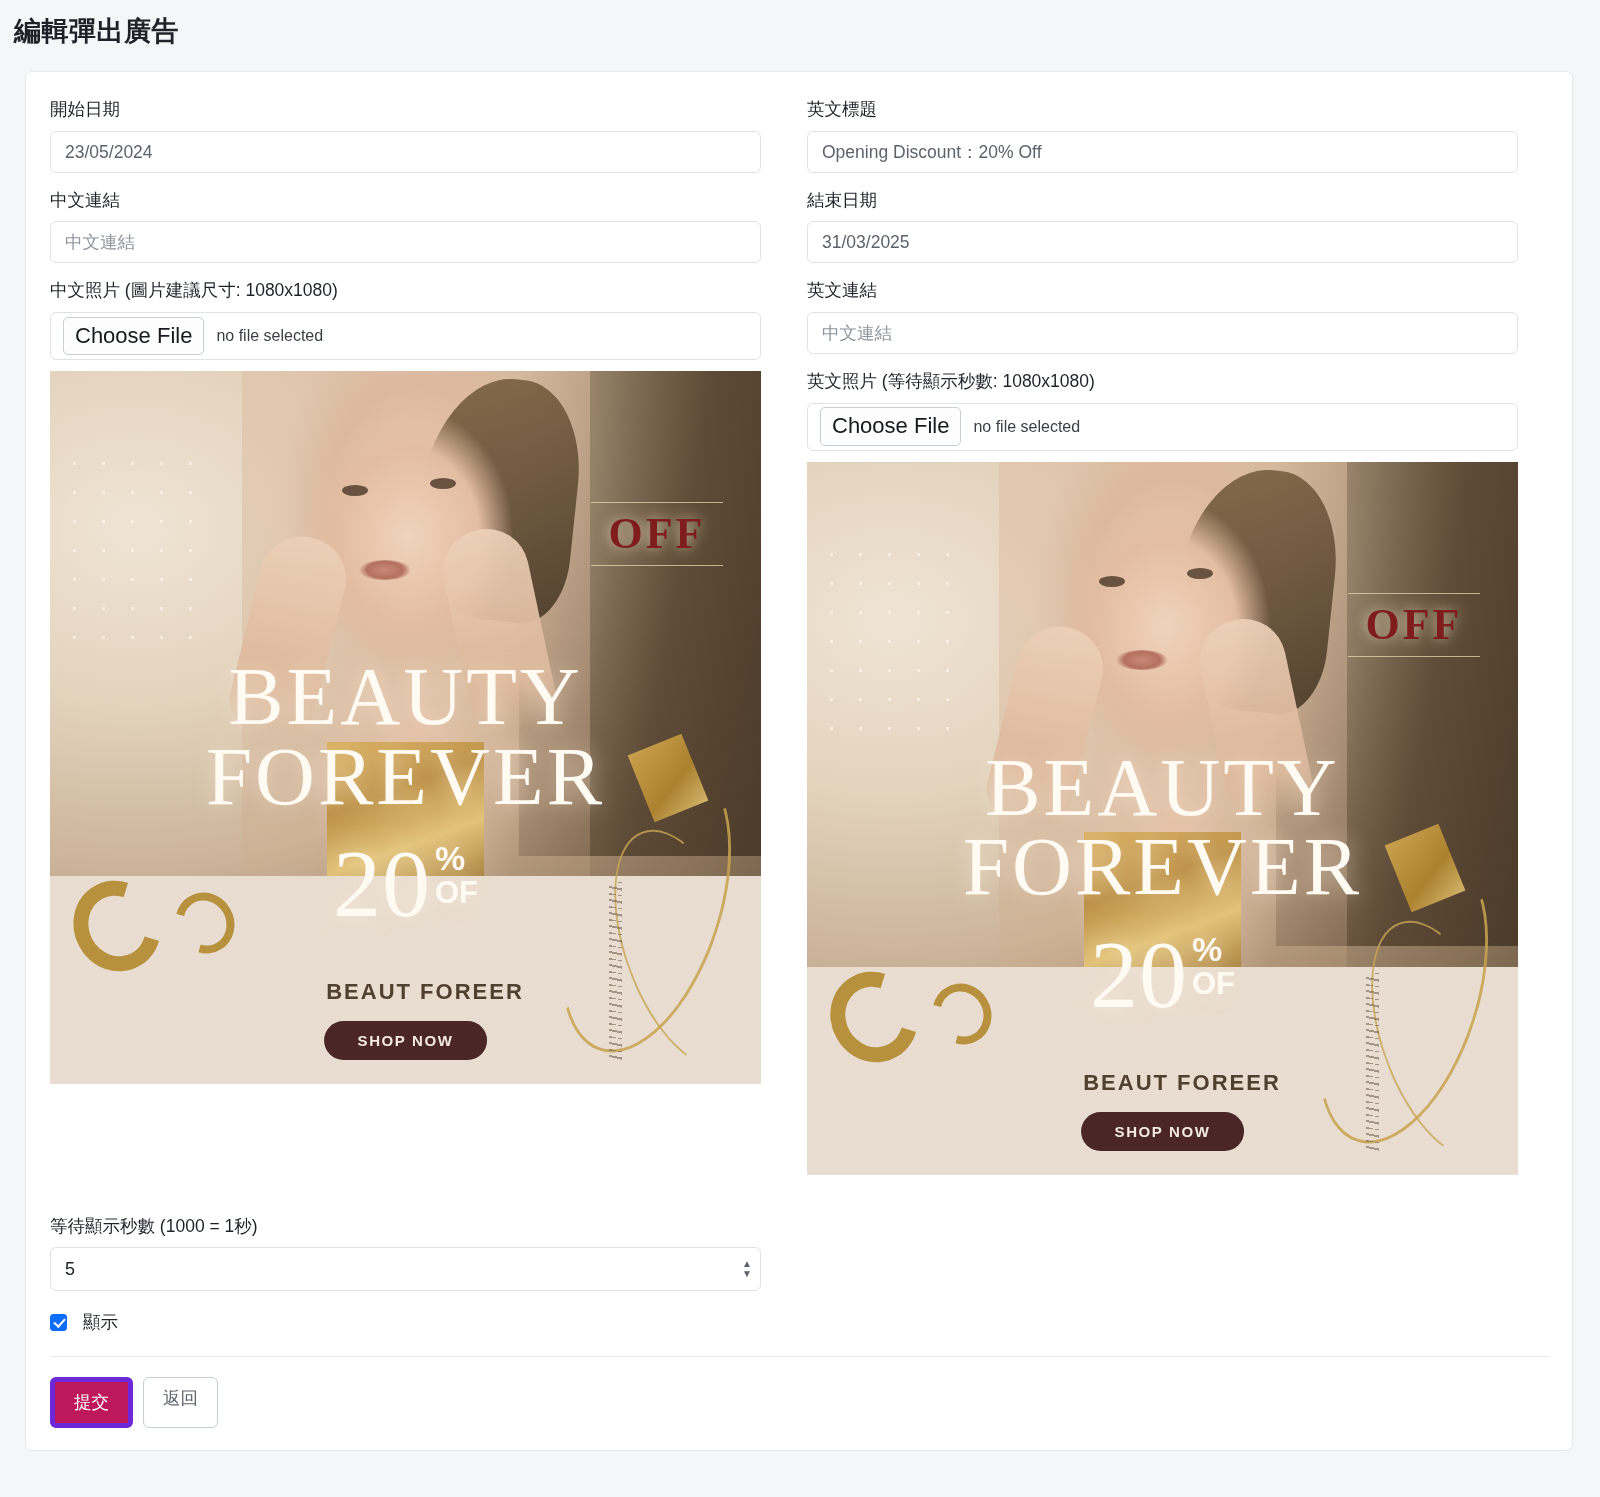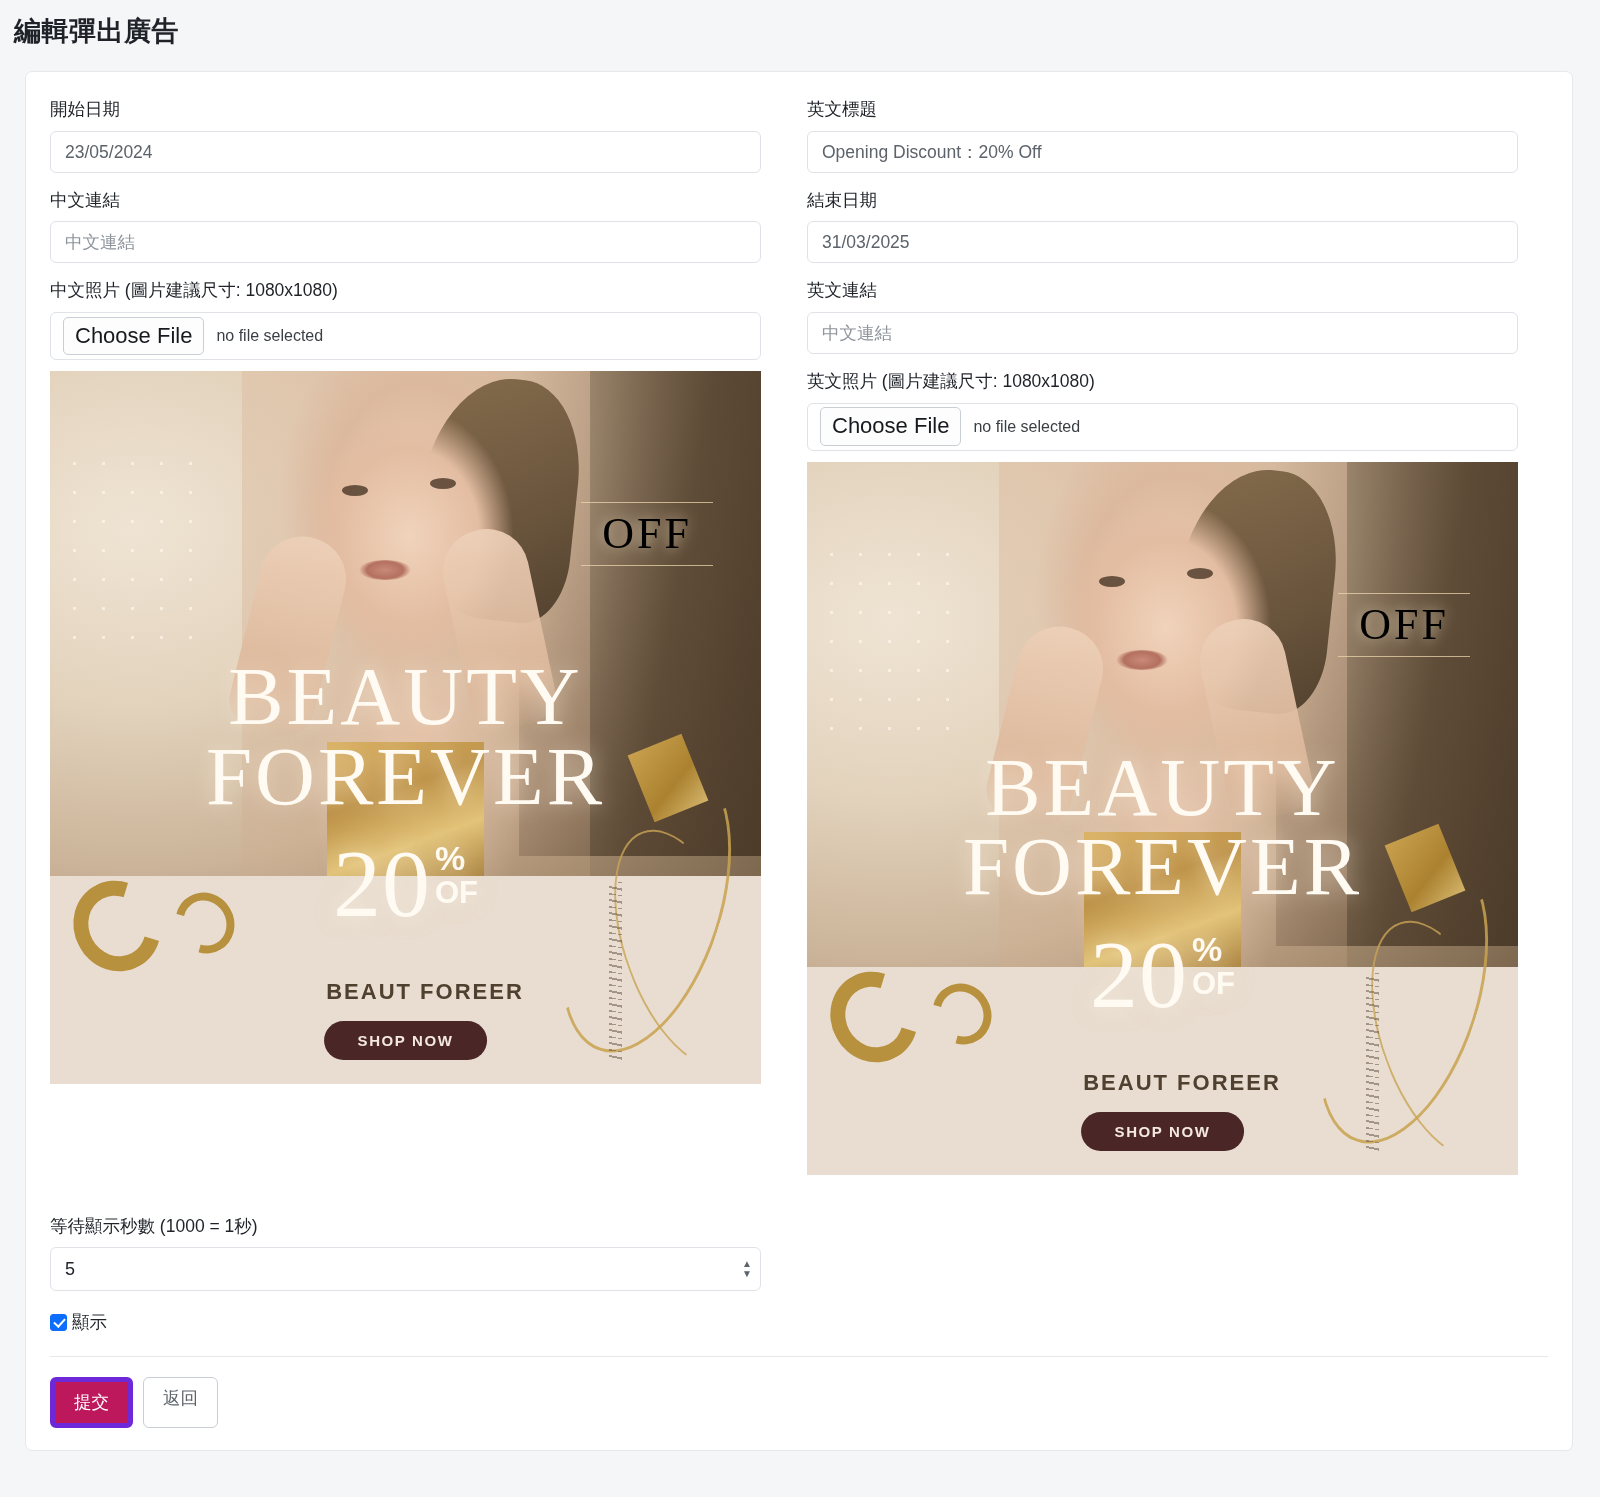--- a/index.html
+++ b/index.html
@@ -156,32 +156,33 @@
   }
   .pv-gold-patch {
     position: absolute; right: 9%; top: 52%;
     width: 58px; height: 72px;
     background: linear-gradient(150deg, #d4a94f 0%, #b4882f 60%, #e0c070 100%);
     transform: rotate(-22deg);
     opacity: .9;
   }
 
   .pv-off {
-    position: absolute; right: 48px; top: 131px;
+    position: absolute; right: 38px; top: 131px;
     font-family: "Liberation Serif", "DejaVu Serif", serif;
     font-size: 44px;
-    color: #000000;
+    color: #7f1d1d;
     letter-spacing: 3px;
     text-shadow: 0 0 14px rgba(255,240,210,.75);
     padding: 9px 0;
     border-top: 1px solid rgba(236,214,172,.75);
     border-bottom: 1px solid rgba(236,214,172,.75);
     width: 132px;
     text-align: center;
     line-height: 1;
+    font-weight: bold;
   }
 
   .pv-headline {
     position: absolute; left: 0; right: 0; top: 286px;
     text-align: center;
     font-family: "Liberation Serif", "DejaVu Serif", serif;
     color: #fffaf2;
     text-shadow: 0 0 22px rgba(255,243,224,.55);
     line-height: 0.96;
   }
@@ -275,21 +276,21 @@
     display: flex; align-items: center;
   }
   .spinner {
     position: absolute; right: 9px; top: 50%;
     transform: translateY(-50%);
     display: flex; flex-direction: column; gap: 2px;
     color: #5c636a;
   }
   .spinner span { font-size: 10px; line-height: 8px; }
 
-  .check-row { display: flex; align-items: center; gap: 5px; margin-top: 19px; }
+  .check-row { display: flex; align-items: center; gap: 16px; margin-top: 19px; }
   .checkbox {
     width: 17px; height: 17px; border-radius: 3px;
     background: #0d6efd; border: 1px solid #0d6efd;
     position: relative; flex: 0 0 17px;
   }
   .checkbox::after {
     content: ""; position: absolute;
     left: 5px; top: 1.5px; width: 5px; height: 9px;
     border: solid #fff; border-width: 0 2px 2px 0;
     transform: rotate(42deg);
@@ -383,21 +384,21 @@
           <span class="label">結束日期</span>
           <div class="input">31/03/2025</div>
         </div>
 
         <div class="field">
           <span class="label">英文連結</span>
           <div class="input placeholder">中文連結</div>
         </div>
 
         <div class="field">
-          <span class="label">英文照片 (圖片建議尺寸: 1080x1080)</span>
+          <span class="label">英文照片 (等待顯示秒數: 1080x1080)</span>
           <div class="file-input">
             <span class="choose-btn">Choose File</span>
             <span class="file-status">no file selected</span>
           </div>
 
           <div class="preview">
             <div class="pv-bg"></div>
             <div class="pv-bgR"></div>
             <div class="pv-dots"></div>
             <div class="pv-model"></div>

